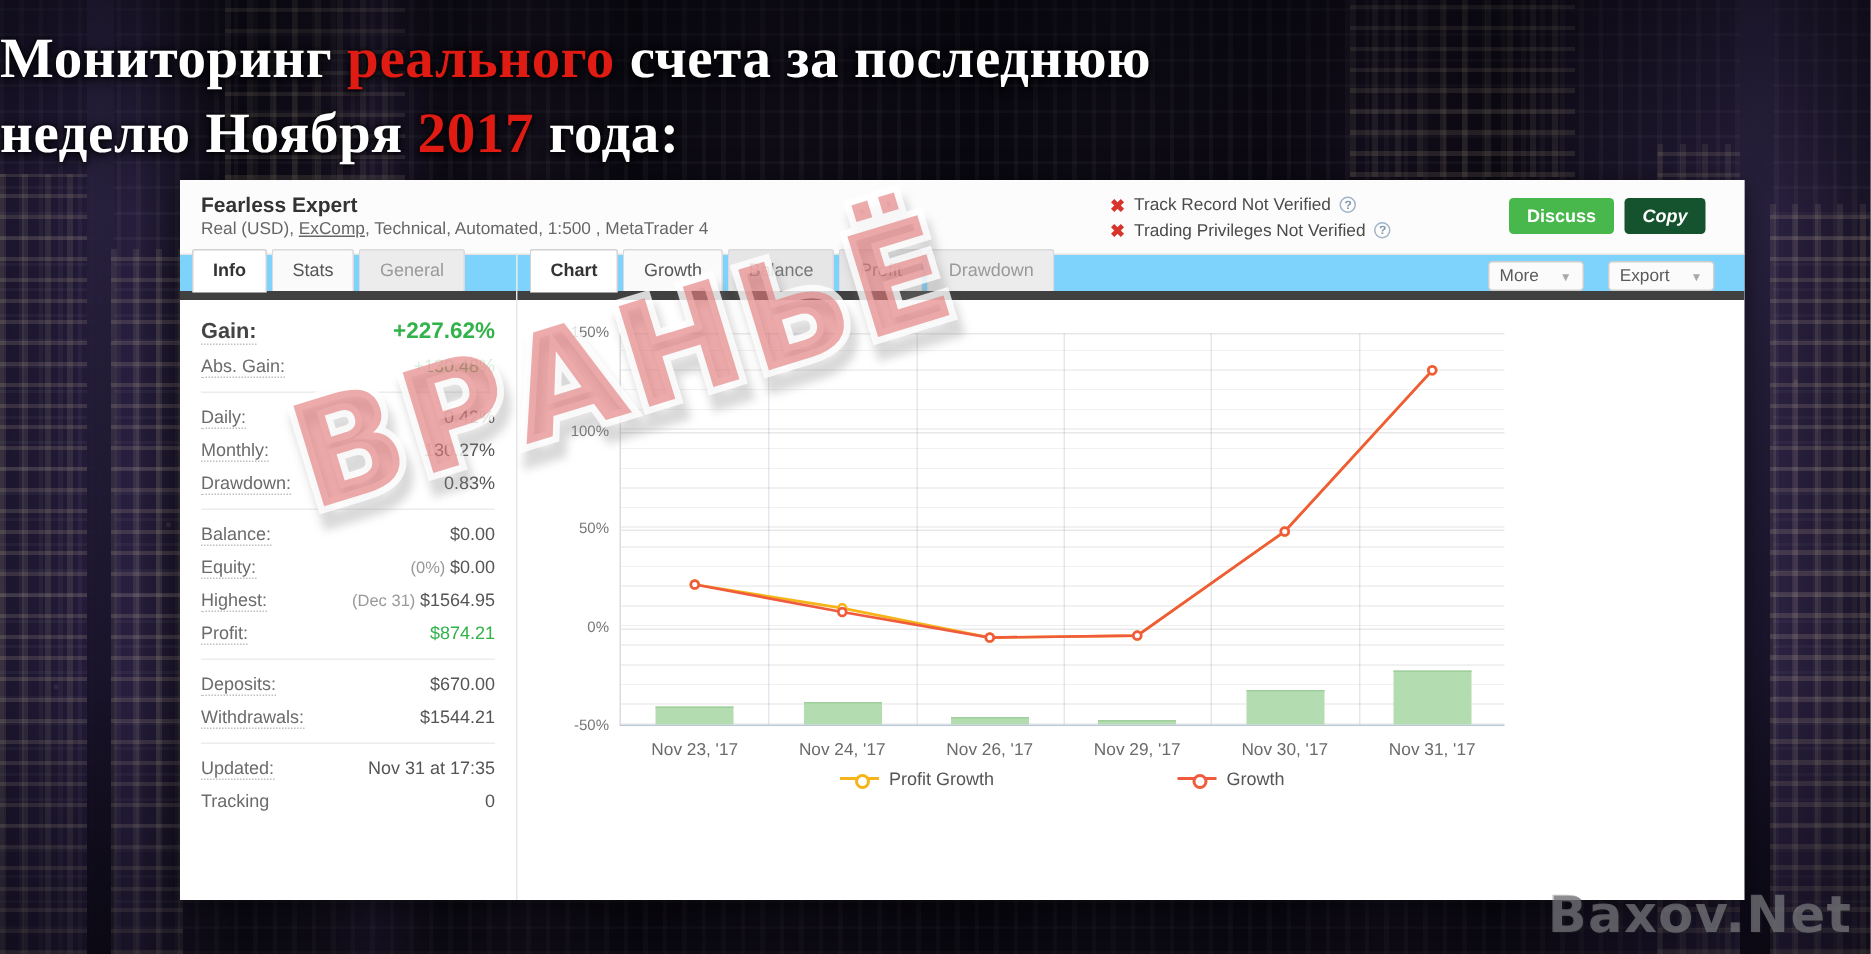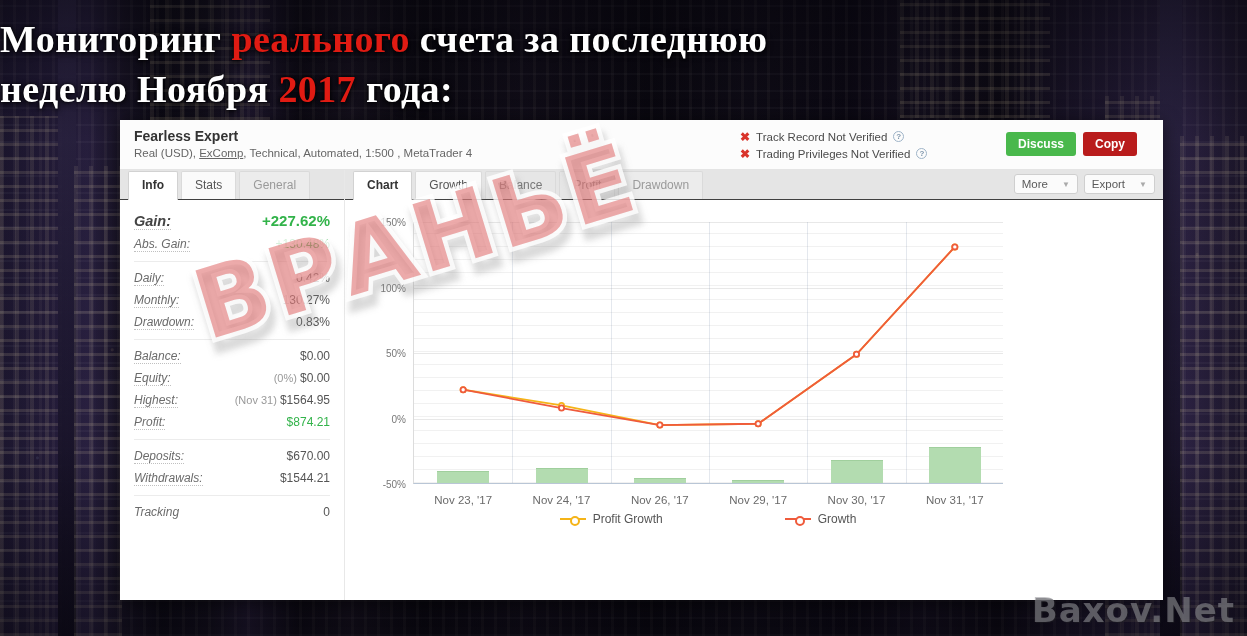--- a/index.html
+++ b/index.html
@@ -90,57 +90,57 @@
     display: inline-block; margin-left: 6px; width: 11px; height: 11px;
     border-radius: 50%; border: 1px solid #9fb4c8; color: #7e95ab;
     font-size: 8px; line-height: 9px; text-align: center; font-weight: bold;
   }
   #acct-btns { position: absolute; right: 26px; top: 12px; display: flex; gap: 7px; }
   .btn {
     border-radius: 3px; color: #fff; font-weight: bold; font-size: 12px;
     padding: 5px 12px; border: none; cursor: pointer;
   }
   .btn.green { background: #49b84c; }
-  .btn.blue  { background: #b91c1c; }
+  .btn.blue  { background: #14532d; font-style: italic; }
 
   
   #cols { display: flex; height: 430px; }
   #left-col { width: 225px; border-right: 1px solid #e8e8e8; }
   #right-col { flex: 1; position: relative; }
 
   
   .tabbar {
     display: flex; align-items: flex-end; height: 30px;
-    background: #e5e5e5; border-bottom: 1px solid #404040;
+    background: #7dd3fc; border-bottom: 6px solid #404040;
     padding-left: 8px; position: relative;
   }
   .tab {
     padding: 6px 13px 6px; font-size: 12px; color: #777;
     background: #e6e6e6; border: 1px solid #dadada; border-bottom: none;
     margin-right: 3px; border-radius: 2px 2px 0 0; cursor: pointer;
     line-height: 15px;
   }
   .tab.active {
     background: #ffffff; color: #333; font-weight: bold;
     border-color: #d2d2d2; margin-bottom: -1px; padding-bottom: 7px;
   }
   .tab.sel { background: #fafafa; color: #555; }
   .tab.dim { color: #9a9a9a; background: #ececec; }
-  .tabbar-right { position: absolute; right: 8px; top: 4px; display: flex; gap: 6px; }
+  .tabbar-right { position: absolute; right: 20px; top: 4px; display: flex; gap: 16px; }
   .ddbtn {
     display: flex; align-items: center; gap: 14px;
     border: 1px solid #cfcfcf; background: #fbfbfb; border-radius: 3px;
     padding: 3px 7px; font-size: 11.5px; color: #5a5a5a; cursor: pointer;
   }
   .ddbtn .cv { color: #aaa; font-size: 8px; }
 
   
   #stats { padding: 8px 14px 0 14px; }
   .srow { display: flex; justify-content: space-between; align-items: baseline; padding: 3.5px 0; }
-  .slabel { color: #6b6b6b; font-size: 12px; border-bottom: 1px dotted #c0c0c0; font-style: italic; }
+  .slabel { color: #6b6b6b; font-size: 12px; border-bottom: 1px dotted #c0c0c0; }
   .svalue { color: #555; font-size: 12px; }
   .srow.big .slabel { font-size: 14.5px; font-weight: bold; color: #444; }
   .srow.big .svalue { font-size: 15px; font-weight: bold; }
   .green-t { color: #32b34a; }
   .sdiv { height: 1px; background: #ececec; margin: 6px 0 5px; }
   .muted { color: #999; font-size: 11px; }
   .nob { border-bottom: none; }
 
   
   #chart-area { position: relative; padding: 10px 12px 0 10px; height: 400px; }
@@ -293,36 +293,40 @@
           <div class="srow">
             <span class="slabel">Balance:</span>
             <span class="svalue">$0.00</span>
           </div>
           <div class="srow">
             <span class="slabel">Equity:</span>
             <span class="svalue"><span class="muted">(0%) </span>$0.00</span>
           </div>
           <div class="srow">
             <span class="slabel">Highest:</span>
-            <span class="svalue"><span class="muted">(Nov 31) </span>$1564.95</span>
+            <span class="svalue"><span class="muted">(Dec 31) </span>$1564.95</span>
           </div>
           <div class="srow">
             <span class="slabel">Profit:</span>
             <span class="svalue green-t">$874.21</span>
           </div>
           <div class="sdiv"></div>
           <div class="srow">
             <span class="slabel">Deposits:</span>
             <span class="svalue">$670.00</span>
           </div>
           <div class="srow">
             <span class="slabel">Withdrawals:</span>
             <span class="svalue">$1544.21</span>
           </div>
           <div class="sdiv"></div>
+          <div class="srow">
+            <span class="slabel">Updated:</span>
+            <span class="svalue">Nov 31 at 17:35</span>
+          </div>
           <div class="srow">
             <span class="slabel nob">Tracking</span>
             <span class="svalue">0</span>
           </div>
         </div>
     </div>
 
     <div id="right-col">
       <div class="tabbar" id="chart-tabbar">
         <div class="tab active">Chart</div>

